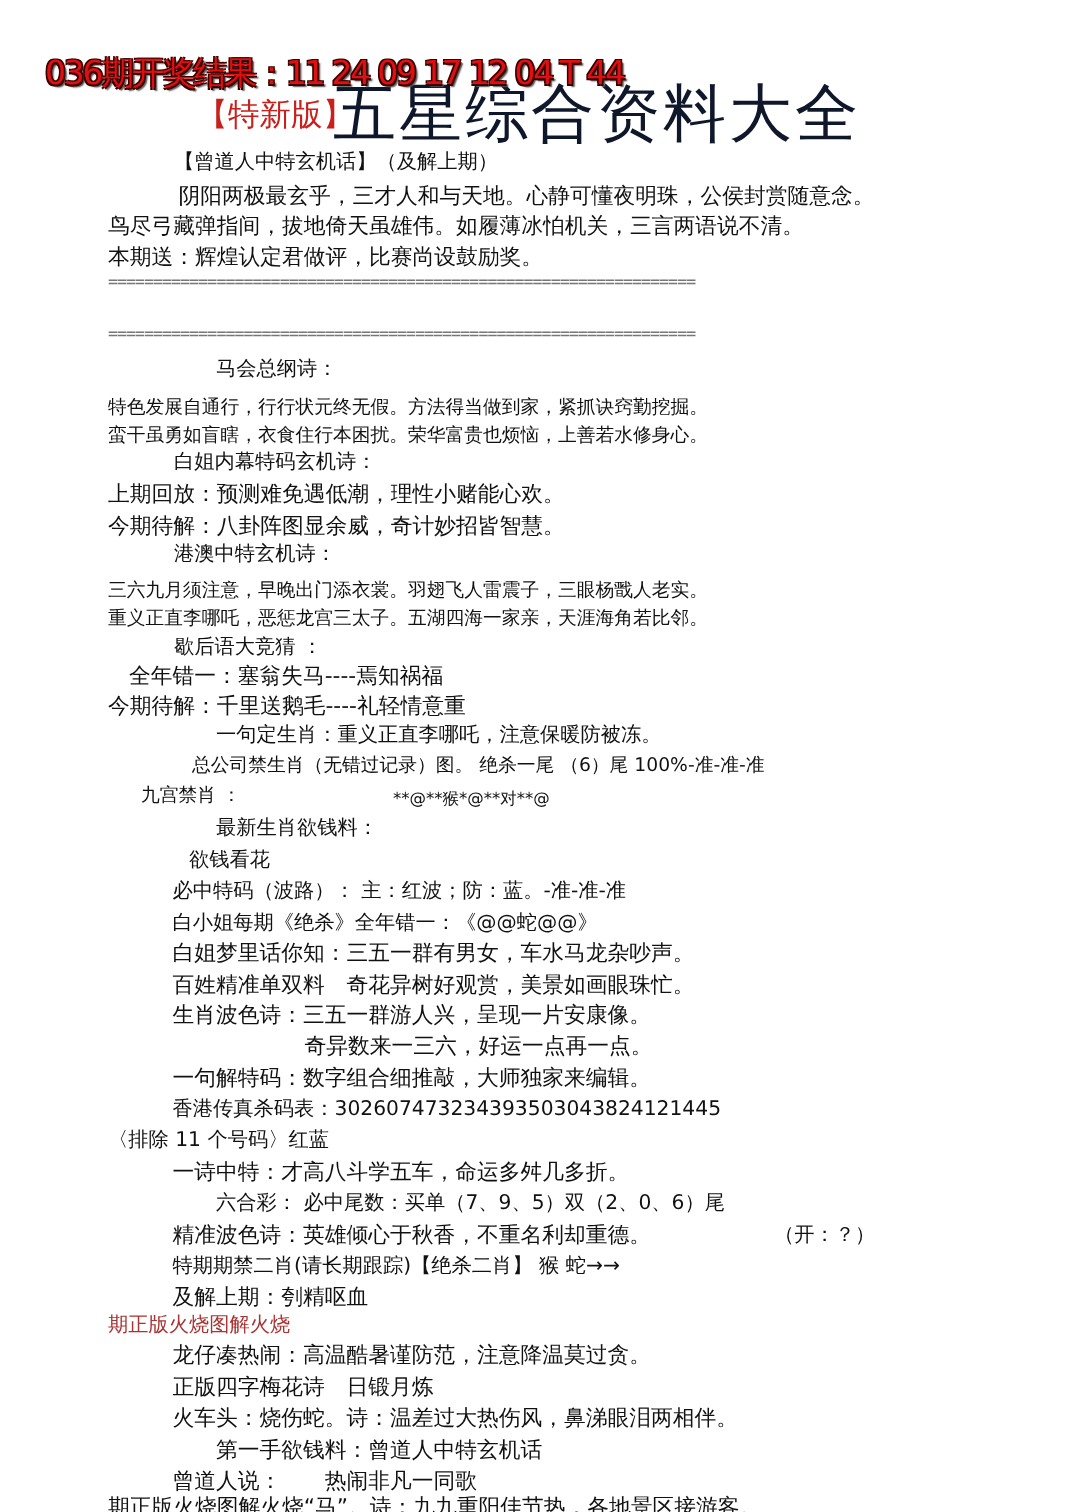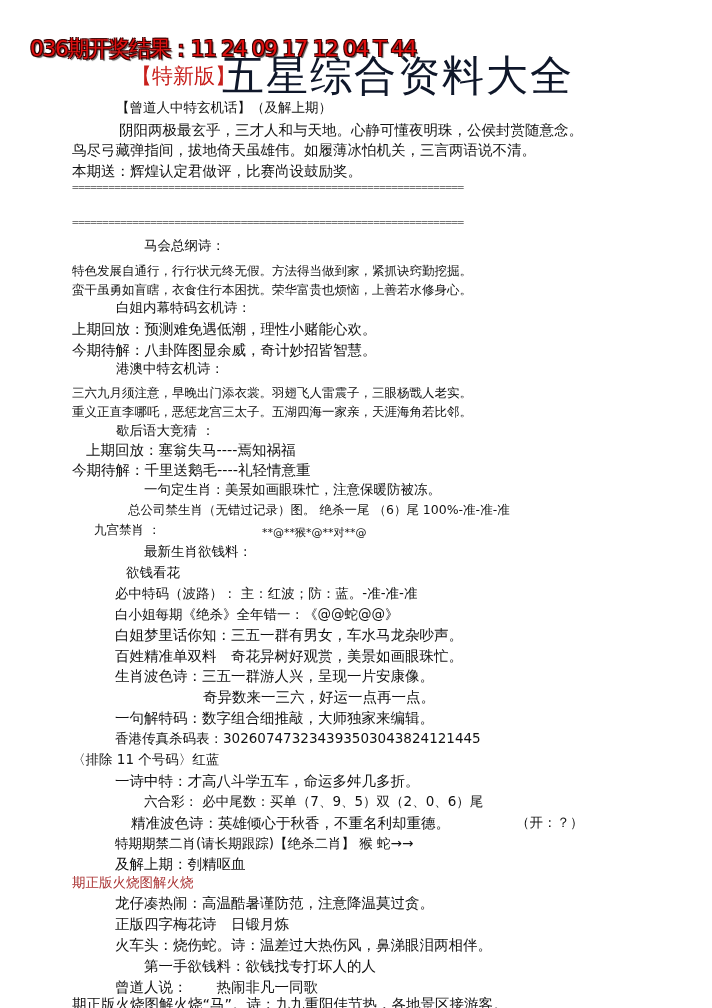--- a/index.html
+++ b/index.html
@@ -38,48 +38,48 @@
 
 <div class="abs t14" style="left:116px;top:299px;">白姐内幕特码玄机诗：</div>
 <div class="abs t15" style="left:72px;top:320px;">上期回放：预测难免遇低潮，理性小赌能心欢。</div>
 <div class="abs t15" style="left:72px;top:341px;text-align:right;">今期待解：八卦阵图显余威，奇计妙招皆智慧。</div>
 
 <div class="abs t14" style="left:116px;top:360px;">港澳中特玄机诗：</div>
 <div class="abs t13" style="left:72px;top:385px;">三六九月须注意，早晚出门添衣裳。羽翅飞人雷震子，三眼杨戬人老实。</div>
 <div class="abs t13" style="left:72px;top:404px;">重义正直李哪吒，恶惩龙宫三太子。五湖四海一家亲，天涯海角若比邻。</div>
 
 <div class="abs t14" style="left:116px;top:422px;">歇后语大竞猜 ：</div>
-<div class="abs t15" style="left:86px;top:441px;">上期回放：塞翁失马----焉知祸福</div>
+<div class="abs t15" style="left:86px;top:441px;">全年错一：塞翁失马----焉知祸福</div>
 <div class="abs t15" style="left:72px;top:461px;">今期待解：千里送鹅毛----礼轻情意重</div>
 
-<div class="abs t14" style="left:144px;top:481px;">一句定生肖：美景如画眼珠忙，注意保暖防被冻。</div>
+<div class="abs t14" style="left:144px;top:481px;">一句定生肖：重义正直李哪吒，注意保暖防被冻。</div>
 <div class="abs t13" style="left:128px;top:502px;">总公司禁生肖（无错过记录）图。 绝杀一尾 （6）尾 100%-准-准-准</div>
 <div class="abs t13" style="left:94px;top:522px;">九宫禁肖 ：</div>
 <div class="abs" style="left:262px;top:525px;font-size:11px;">**@**猴*@**对**@</div>
 <div class="abs t14" style="left:144px;top:543px;">最新生肖欲钱料：</div>
 <div class="abs t14" style="left:126px;top:564px;">欲钱看花</div>
 
 <div class="abs t14" style="left:115px;top:585px;">
   <span>必中特码（波路）：</span>
   <span>主：红波；防：蓝。-准-准-准</span>
 </div>
 <div class="abs t14" style="left:115px;top:606px;">白小姐每期《绝杀》全年错一：《@@蛇@@》</div>
 <div class="abs t15" style="left:115px;top:626px;">白姐梦里话你知：三五一群有男女，车水马龙杂吵声。</div>
 <div class="abs t15" style="left:115px;top:647px;">百姓精准单双料　奇花异树好观赏，美景如画眼珠忙。</div>
 <div class="abs t15" style="left:115px;top:667px;">生肖波色诗：三五一群游人兴，呈现一片安康像。</div>
 <div class="abs t15" style="left:203px;top:688px;">奇异数来一三六，好运一点再一点。</div>
 <div class="abs t15" style="left:115px;top:709px;">一句解特码：数字组合细推敲，大师独家来编辑。</div>
 <div class="abs t14" style="left:115px;top:730px;">香港传真杀码表：30260747323439350304382412144​5</div>
 <div class="abs t14" style="left:72px;top:751px;">〈排除 11 个号码〉红蓝</div>
 <div class="abs t15" style="left:115px;top:772px;">一诗中特：才高八斗学五车，命运多舛几多折。</div>
 <div class="abs t14" style="left:144px;top:793px;">六合彩： 必中尾数：买单（7、9、5）双（2、0、6）尾</div>
-<div class="abs t15" style="left:131px;top:814px;font-family:Liberation Mono, monospace;">精准波色诗：英雄倾心于秋香，不重名利却重德。</div>
+<div class="abs t15" style="left:115px;top:814px;font-family:Liberation Mono, monospace;">精准波色诗：英雄倾心于秋香，不重名利却重德。</div>
 <div class="abs t14" style="left:516px;top:814px;">（开：？）</div>
 <div class="abs t14" style="left:115px;top:835px;">特期期禁二肖(请长期跟踪)【绝杀二肖】 猴 蛇→→</div>
 <div class="abs t15" style="left:115px;top:855px;">及解上期：刳精呕血</div>
 
 <div class="abs t14 pink" style="left:72px;top:874px;">期正版火烧图解火烧</div>
 <div class="abs t15" style="left:115px;top:894px;">龙仔凑热闹：高温酷暑谨防范，注意降温莫过贪。</div>
 <div class="abs t15" style="left:115px;top:915px;">正版四字梅花诗　日锻月炼</div>
 <div class="abs t15" style="left:115px;top:936px;">火车头：烧伤蛇。诗：温差过大热伤风，鼻涕眼泪两相伴。</div>
-<div class="abs t15" style="left:144px;top:957px;">第一手欲钱料：欲钱找专打坏人的人</div>
+<div class="abs t15" style="left:144px;top:957px;">第一手欲钱料：曾道人中特玄机话</div>
 <div class="abs t15" style="left:115px;top:978px;">曾道人说：　　热闹非凡一同歌</div>
 <div class="abs t15" style="left:72px;top:995px;">期正版火烧图解火烧“马”。诗：九九重阳佳节热，各地景区接游客。</div>
 
 </body></html>

